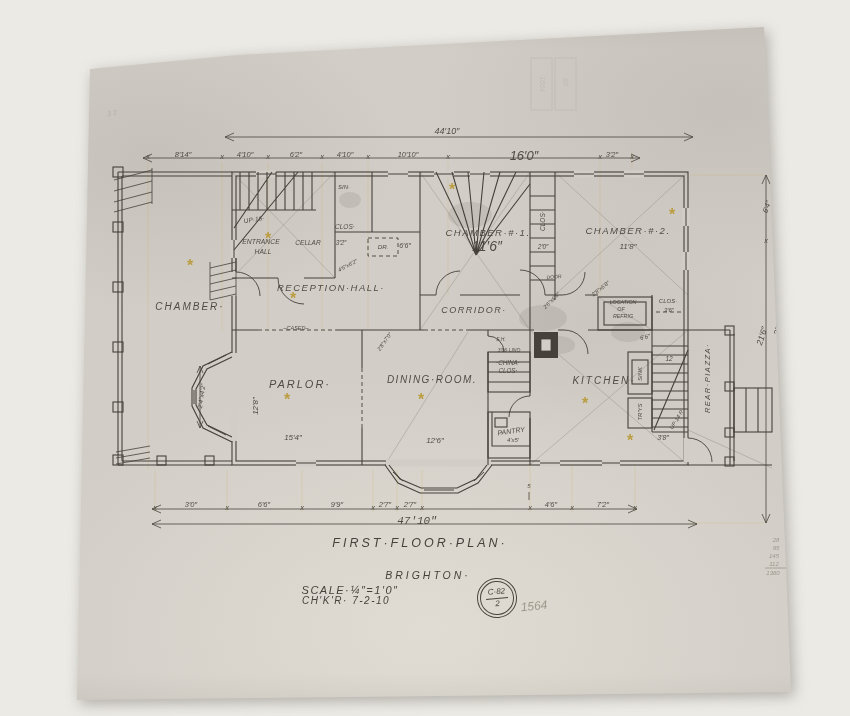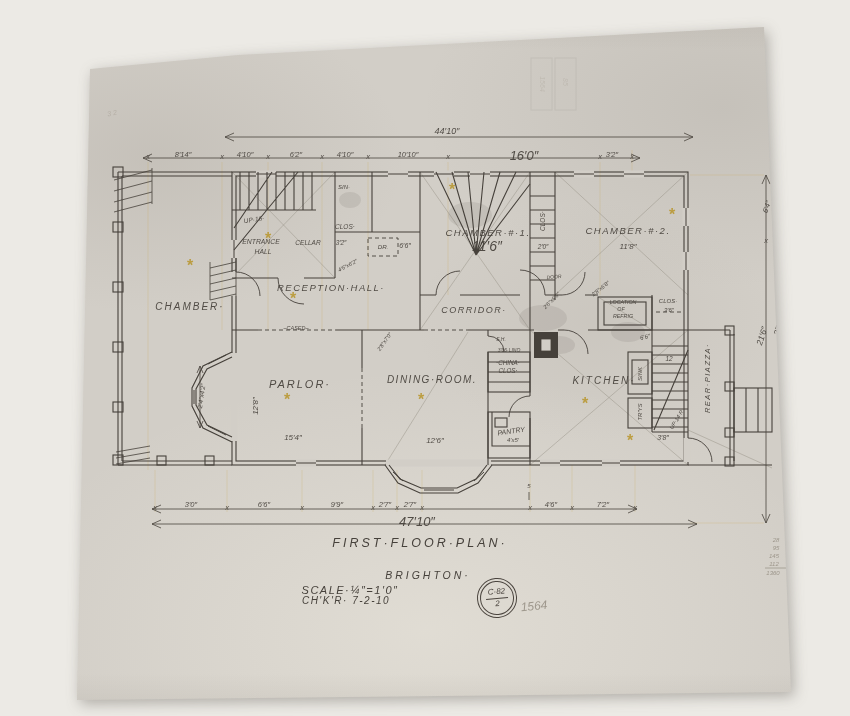--- a/index.html
+++ b/index.html
@@ -220,21 +220,21 @@
         <span class="lbl" style="left: 524px; top: 155px; font-size: 13px; transform: translate(-50%, -50%) rotate(0deg);">16′0″</span>
         <span class="lbl" style="left: 612px; top: 155px; font-size: 7.5px; transform: translate(-50%, -50%) rotate(0deg);">3′2″</span>
         <span class="lbl" style="left: 447px; top: 131px; font-size: 9px; transform: translate(-50%, -50%) rotate(0deg);">44′10″</span>
         <span class="lbl" style="left: 191px; top: 505px; font-size: 7.5px; transform: translate(-50%, -50%) rotate(0deg);">3′0″</span>
         <span class="lbl" style="left: 264px; top: 505px; font-size: 7.5px; transform: translate(-50%, -50%) rotate(0deg);">6′6″</span>
         <span class="lbl" style="left: 337px; top: 505px; font-size: 7.5px; transform: translate(-50%, -50%) rotate(0deg);">9′9″</span>
         <span class="lbl" style="left: 385px; top: 505px; font-size: 7.5px; transform: translate(-50%, -50%) rotate(0deg);">2′7″</span>
         <span class="lbl" style="left: 410px; top: 505px; font-size: 7.5px; transform: translate(-50%, -50%) rotate(0deg);">2′7″</span>
         <span class="lbl" style="left: 551px; top: 505px; font-size: 7.5px; transform: translate(-50%, -50%) rotate(0deg);">4′6″</span>
         <span class="lbl" style="left: 603px; top: 505px; font-size: 7.5px; transform: translate(-50%, -50%) rotate(0deg);">7′2″</span>
-        <span class="lbl" style="left: 417px; top: 521px; font-size: 13px; transform: translate(-50%, -50%) rotate(0deg);">47′10″</span>
+        <span class="lbl" style="left: 417px; top: 521px; font-size: 11px; transform: translate(-50%, -50%) rotate(0deg); font-family: Liberation Mono, monospace;">47′10″</span>
         <span class="lbl" style="left: 529px; top: 486px; font-size: 6px; transform: translate(-50%, -50%) rotate(0deg);">5</span>
         <span class="lbl" style="left: 762px; top: 336px; font-size: 8.5px; transform: translate(-50%, -50%) rotate(-72deg);">21′6″</span>
         <span class="lbl" style="left: 780px; top: 324px; font-size: 8.5px; transform: translate(-50%, -50%) rotate(-72deg);">27′10″</span>
         <span class="lbl" style="left: 767px; top: 207px; font-size: 7.5px; transform: translate(-50%, -50%) rotate(-72deg);">6′4″</span>
         <span class="lbl pencil" style="left: 534px; top: 606px; font-size: 12px; transform: translate(-50%, -50%) rotate(-6deg);">1564</span>
         <span class="lbl pencil" style="left: 776px; top: 540px; font-size: 6px; transform: translate(-50%, -50%) rotate(0deg);">28</span>
         <span class="lbl pencil" style="left: 776px; top: 548px; font-size: 6px; transform: translate(-50%, -50%) rotate(0deg);">95</span>
         <span class="lbl pencil" style="left: 774px; top: 556px; font-size: 6px; transform: translate(-50%, -50%) rotate(0deg);">145</span>
         <span class="lbl pencil" style="left: 774px; top: 564px; font-size: 6px; transform: translate(-50%, -50%) rotate(0deg);">112</span>
         <span class="lbl pencil" style="left: 773px; top: 573px; font-size: 6px; transform: translate(-50%, -50%) rotate(0deg);">1360</span>

